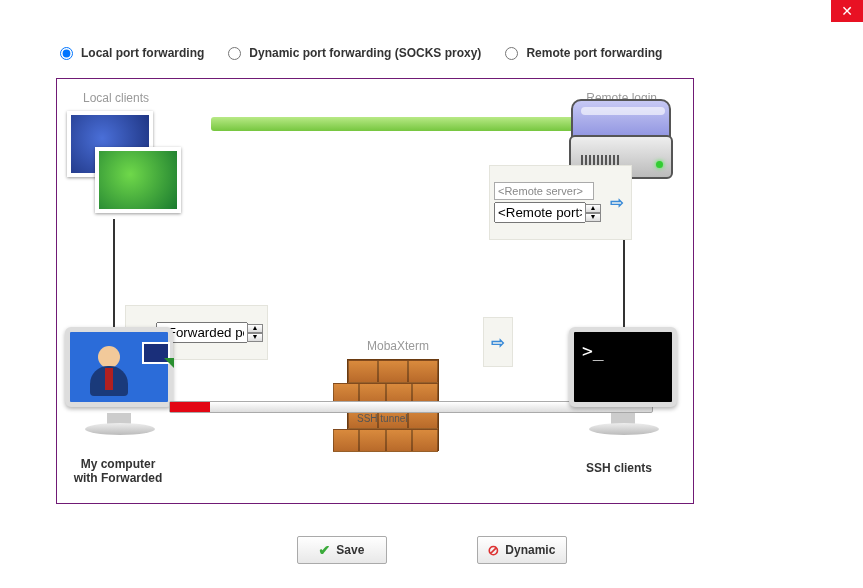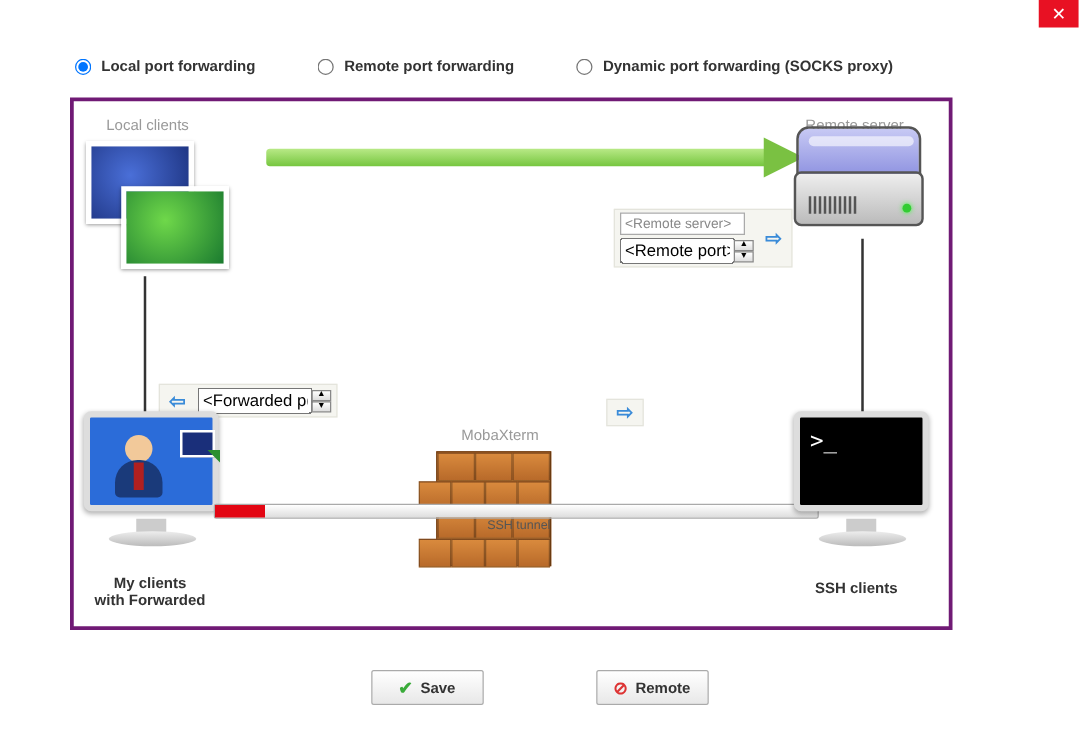--- a/index.html
+++ b/index.html
@@ -27,40 +27,40 @@
     justify-content: center;
     font-size: 14px;
     cursor: pointer;
   }
   .radio-row {
     position: absolute;
     top: 46px;
     left: 60px;
     right: 40px;
     display: flex;
-    gap: 50px;
+    gap: 24px;
     align-items: center;
   }
   .radio-item {
     display: flex;
     align-items: center;
     gap: 4px;
     cursor: pointer;
   }
   .radio-item input { margin: 0 4px 0 0; }
   .radio-item.selected span { font-weight: bold; }
   .radio-item span { font-weight: bold; }
   .radio-item:not(.selected) span { font-weight: bold; }
   .diagram-frame {
     position: absolute;
     top: 78px;
     left: 56px;
-    width: 706px;
+    width: 638px;
     height: 426px;
-    border: 3px solid #701a75;
+    border: 1px solid #701a75;
   }
   .label-gray { color: #999; font-size: 12px; position: absolute; }
   .label-bold { font-weight: bold; text-align: center; position: absolute; }
   
   .arrow-green {
     position: absolute;
     top: 34px;
     left: 154px;
     width: 430px;
     height: 22px;
@@ -122,25 +122,25 @@
   .firewall .brick { width:30px; height:23px; border:1px solid rgba(0,0,0,.3); background:linear-gradient(#d98a3d,#b86a2a);}
   
   .term { position:absolute; top:248px; right:10px; width:120px; height:130px; }
   .term-scr{position:absolute;top:0;left:6px;width:108px;height:80px;background:#000;border:5px solid #ddd;border-radius:6px;box-shadow:0 2px 4px rgba(0,0,0,.3);color:#fff;}
   .term-scr .prompt{position:absolute;top:8px;left:8px;font-family:monospace;font-size:18px;}
   .term-stand{position:absolute;top:86px;left:48px;width:24px;height:12px;background:#ccc;}
   .term-base{position:absolute;top:96px;left:26px;width:70px;height:12px;background:linear-gradient(#eee,#bbb);border-radius:50%;}
   
   .tunnel-line { position:absolute; top:322px; left:112px; width:484px; height:12px; background:linear-gradient(#fff,#ddd); border:1px solid #aaa; border-radius:2px;}
   .tunnel-red { position:absolute; left:0; top:0; bottom:0; width:40px; background:#e30613;}
-  .tunnel-label { position:absolute; top:334px; left:316px; font-size:10px; color:#555; width:80px; text-align:center;}
+  .tunnel-label { position:absolute; top:334px; left:300px; font-size:10px; color:#555; width:80px; text-align:left;}
   
   .vline { position:absolute; width:2px; background:#333; }
   
-  .grp { position:absolute; background:#f5f5f0; border:1px solid #e4e4dc; padding:2px 4px; display:flex; align-items:center; gap:6px;}
+  .grp { position:absolute; background:#f5f5f0; border:1px solid #e4e4dc; padding:16px 4px; display:flex; align-items:center; gap:6px;}
   .grp-col { flex-direction:column; align-items:stretch; gap:2px;}
   .fld { display:flex; align-items:center; }
   .fld input[type=text]{ width:100px; height:18px; font-size:11px; padding:0 3px; border:1px solid #aaa; background:#fff; color:#888;}
   .spin { display:flex; align-items:center; }
   .spin input[type=text]{ width:92px; }
   .spinbtns{ display:flex; flex-direction:column; margin-left:-1px;}
   .spinbtns button{ width:16px; height:9px; font-size:7px; line-height:6px; padding:0; border:1px solid #888; background:linear-gradient(#fff,#ddd); cursor:pointer;}
   .dir-arrow { width:20px; height:16px; display:flex; align-items:center; justify-content:center; font-size:16px; color:#3a8bd8; font-weight:bold;}
   
   .btnbar { position:absolute; bottom:24px; left:0; right:0; display:flex; justify-content:center; gap:90px;}
@@ -155,32 +155,32 @@
   <span>✕</span>
 </div>
 
 <div class="radio-row">
   <label class="radio-item selected">
     <input type="radio" name="fwd" checked="" style="">
     <span>Local port forwarding</span>
   </label>
   <label class="radio-item">
     <input type="radio" name="fwd" style="">
-    <span>Remote port forwarding</span>
+    <span>Dynamic port forwarding (SOCKS proxy)</span>
   </label>
   <label class="radio-item">
     <input type="radio" name="fwd" style="">
-    <span>Dynamic port forwarding (SOCKS proxy)</span>
+    <span>Remote port forwarding</span>
   </label>
 </div>
 
 <div class="diagram-frame">
 
   <div class="label-gray" style="top:12px;left:26px;">Local clients</div>
-  <div class="label-gray" style="top:12px;right:36px;">Remote server</div>
+  <div class="label-gray" style="top:12px;right:36px;">Remote login</div>
   <div class="label-gray" style="top:260px;left:310px;">MobaXterm</div>
 
   <div class="arrow-green">
     <div class="arrow-body"></div>
       <div class="arrow-head"></div>
   </div>
 
   <div class="local-clients-icon">
     <div class="wall blue"></div>
       <div class="wall green"></div>
@@ -282,29 +282,29 @@
 
   <div class="term">
     <div class="term-scr">
         <span class="prompt">&gt;_</span>
       </div>
     <div class="term-stand"></div>
       <div class="term-base"></div>
   </div>
 
   <div class="label-bold" style="top:378px; left:-4px; width:130px;">
-    <div>My clients</div>
+    <div>My computer</div>
     <div>with Forwarded</div>
   </div>
   <div class="label-bold" style="top:382px; right:14px; width:120px;">SSH clients</div>
 
 </div>
 
 <div class="btnbar">
   <div class="btn">
     <span class="ico-check">✔</span>
     <span>Save</span>
   </div>
   <div class="btn">
     <span class="ico-cancel">⊘</span>
-    <span>Remote</span>
+    <span>Dynamic</span>
   </div>
 </div>
 
 </body></html>

